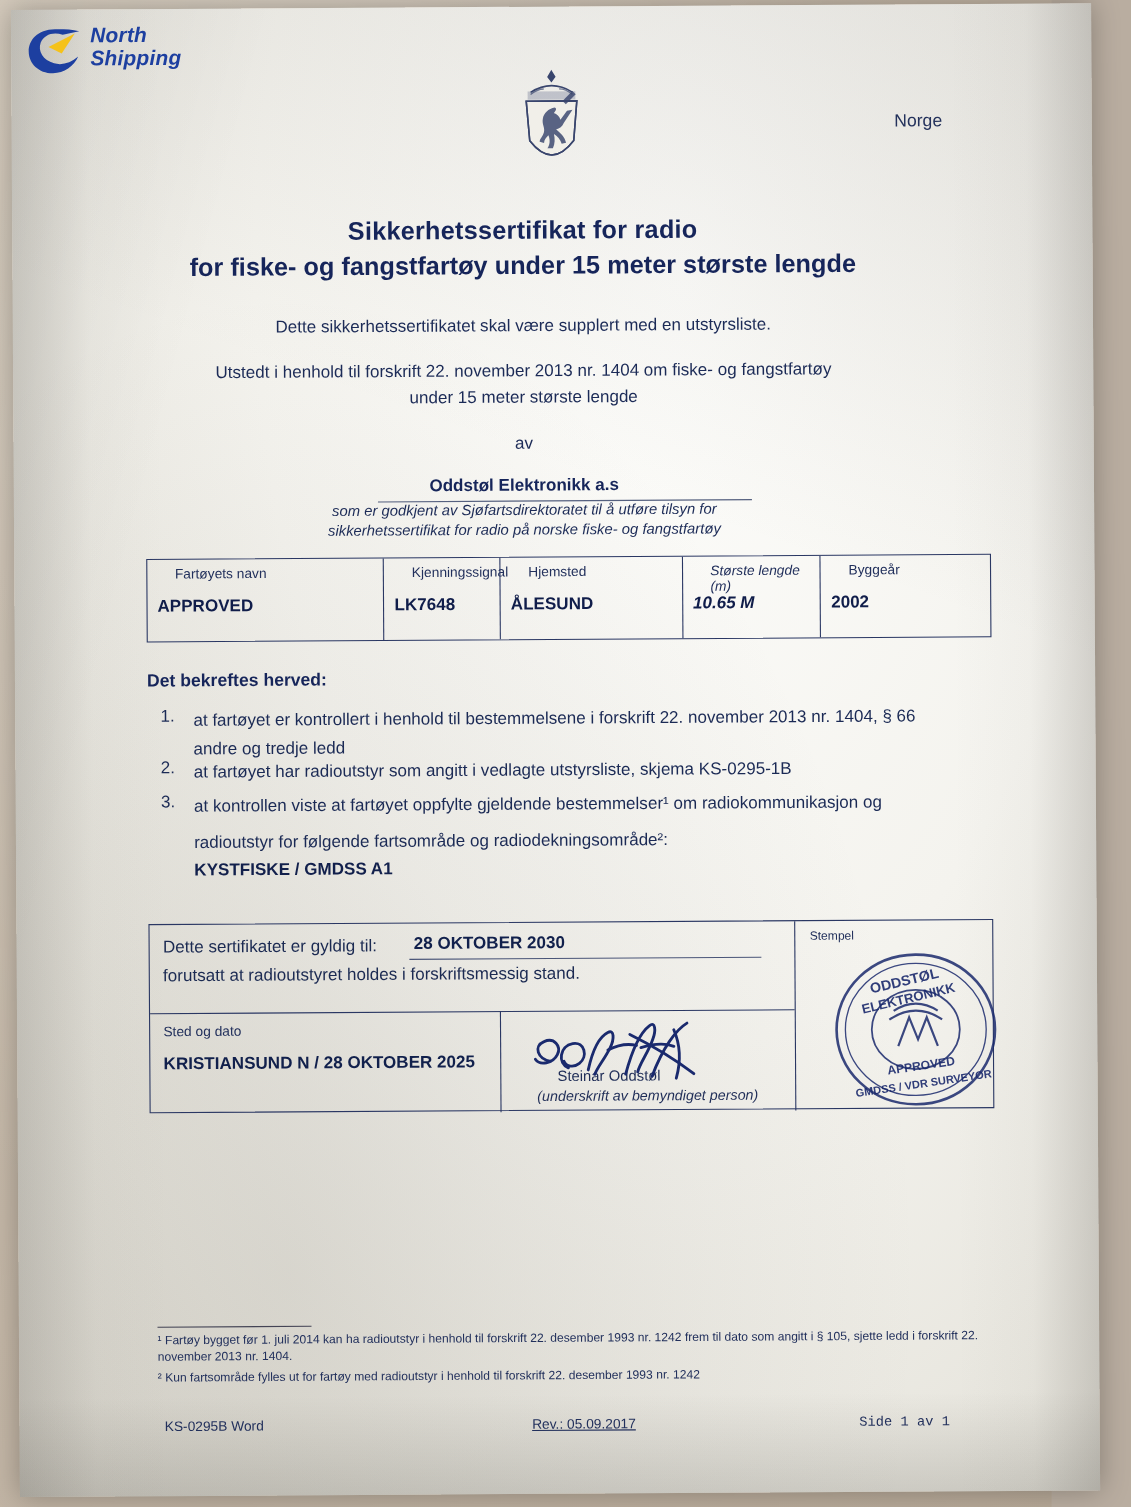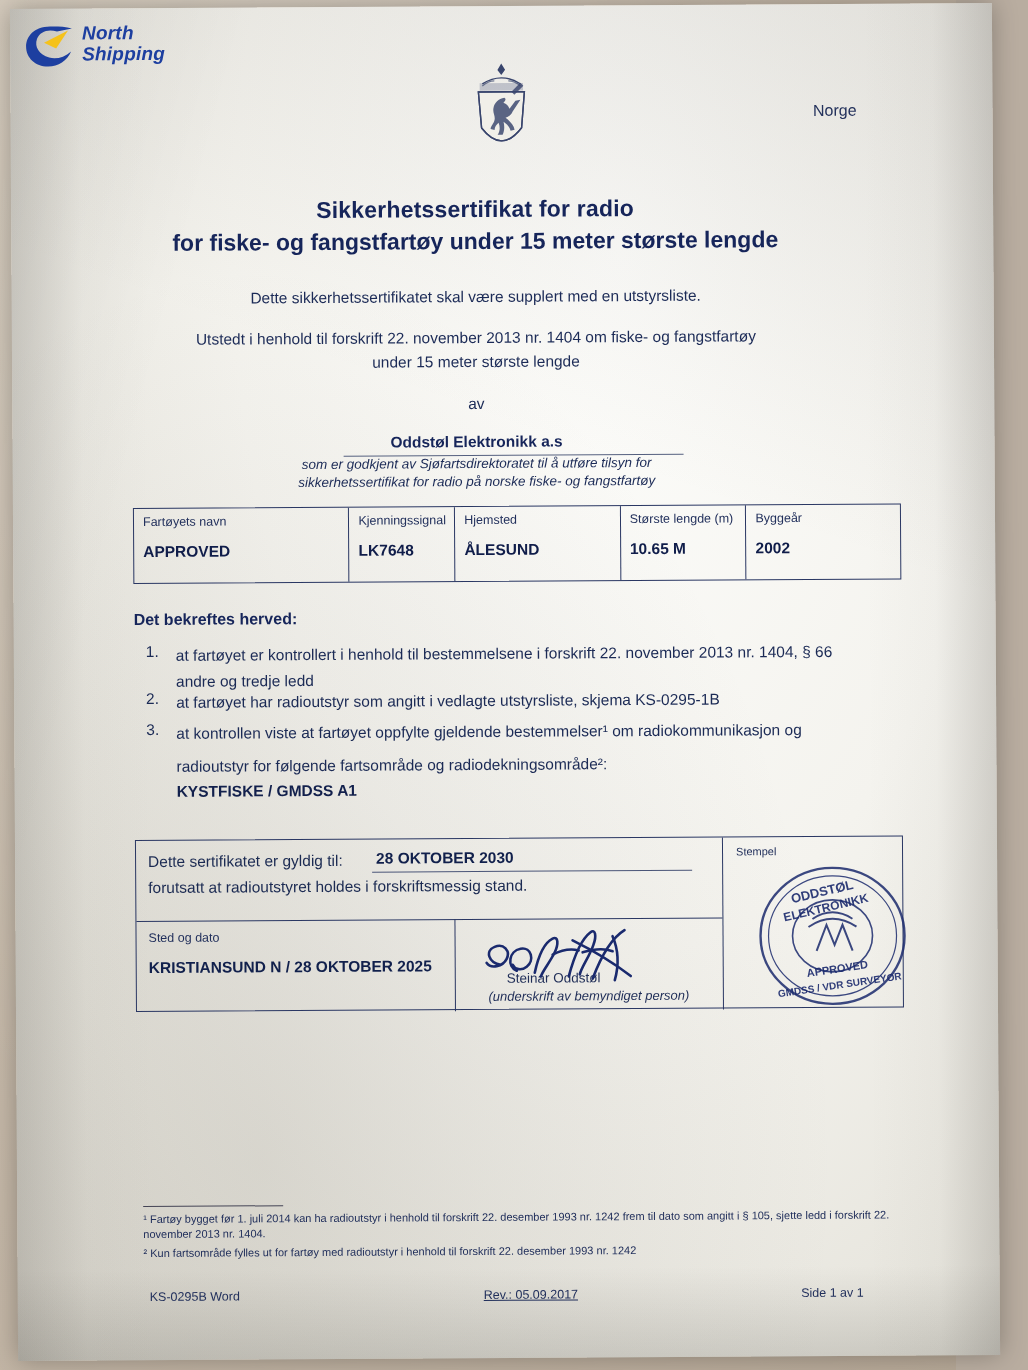--- a/index.html
+++ b/index.html
@@ -159,35 +159,35 @@
     box-sizing: border-box;
   }
   #vtable .col {
     border-right: 1.6px solid #2a3763;
     box-sizing: border-box;
     position: relative;
   }
   #vtable .col:last-child { border-right: none; }
   #vtable .hd {
     position: absolute;
-    left: 9px; top: 6px;
+    left: 25px; top: 6px;
     font-size: 12.5px;
     color: #22305c;
   }
   #vtable .val {
     position: absolute;
     left: 9px; top: 34px;
     font-size: 15.5px;
     font-weight: bold;
     color: #101d4a;
   }
   .c1 { width: 216px; }
   .c2 { width: 106px; padding-left: 36px; }
   .c3 { width: 166px; }
-  .c4 { width: 126px; }
+  .c4 { width: 126px; font-style: italic; }
   .c5 { width: 154px; }
 
   
   #confirmTitle {
     position: absolute;
     left: 134px;
     top: 609px;
     font-size: 16px;
     font-weight: bold;
     color: #16255a;
@@ -342,21 +342,21 @@
   #fn2 { left: 140px; top: 1244px; width: 760px; }
 
   .foot {
     position: absolute;
     top: 1288px;
     font-size: 12.5px;
     color: #22305c;
   }
   #footLeft   { left: 146px; }
   #footCenter { left: 480px; text-decoration: underline; }
-  #footRight  { right: 96px; }
+  #footRight  { right: 96px; font-family: Liberation Mono, monospace; }
 </style>
 </head>
 <body>
 
 <div id="page">
   <div id="paper"></div>
 
   <div id="content">
 
     <div id="logo">

